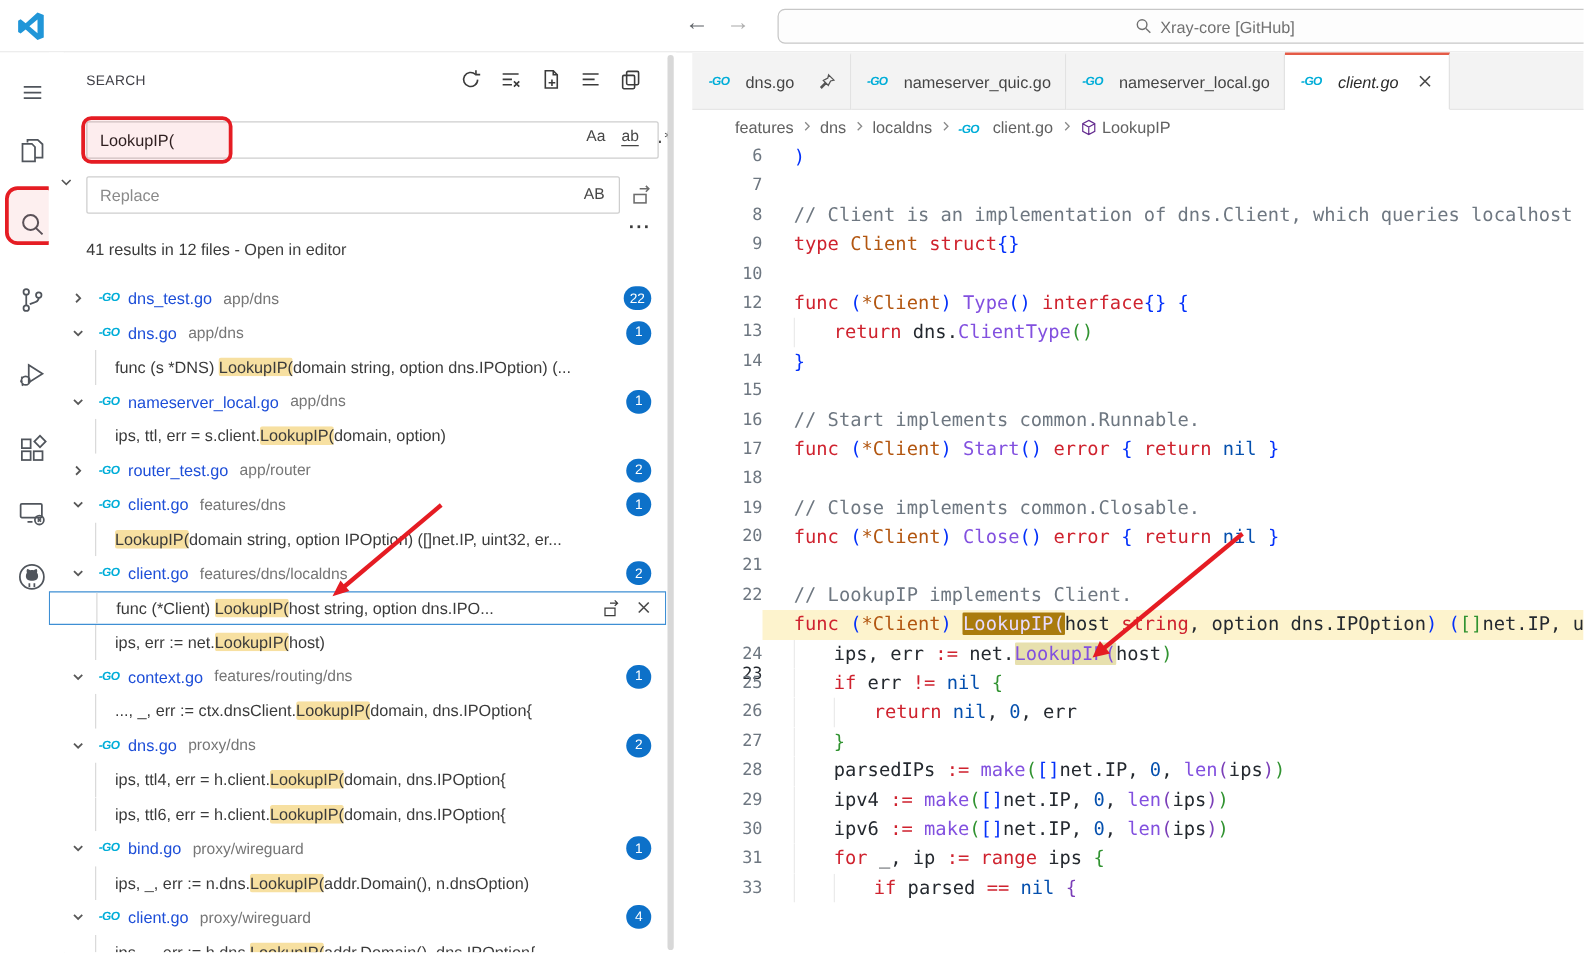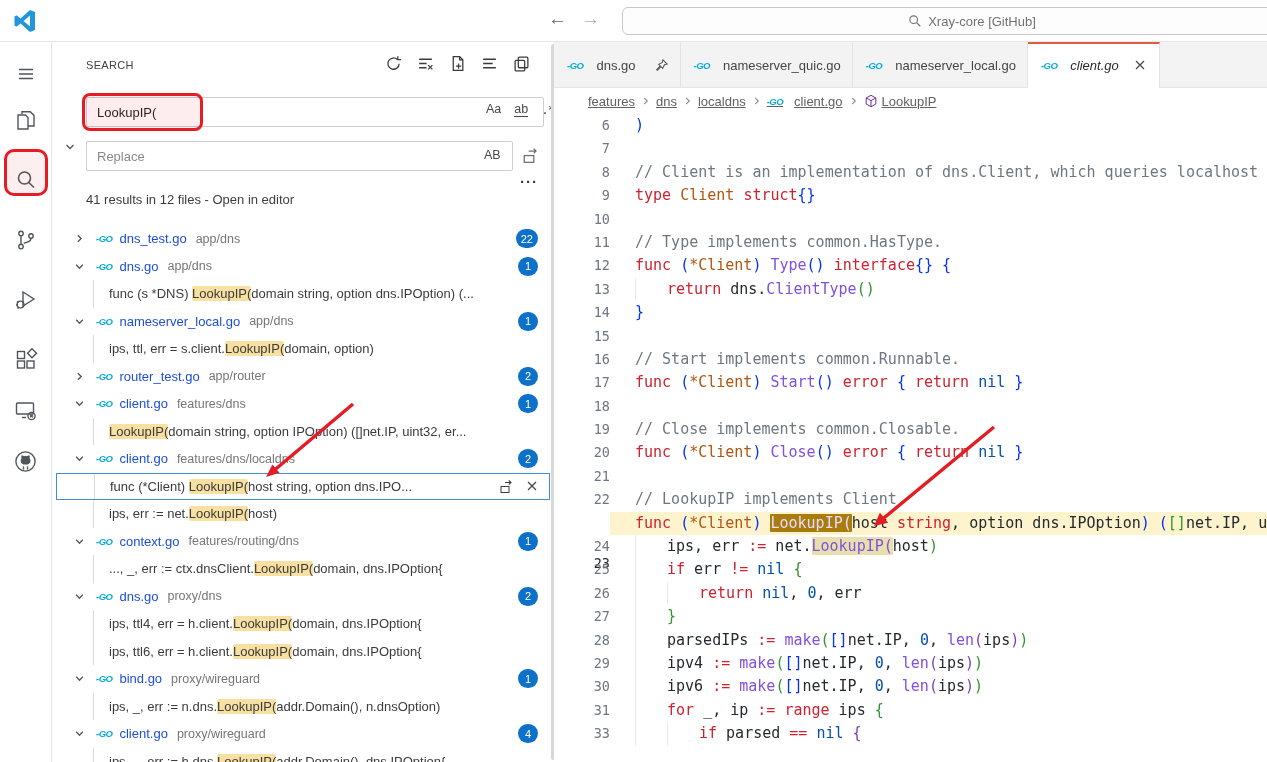--- a/index.html
+++ b/index.html
@@ -19,21 +19,21 @@
 
   
   .activitybar { position:absolute; left:0; top:42px; width:52px; height:720px; background:#ffffff;
     border-right:1px solid #e4e4e4; }
   .abtn { position:absolute; left:0; width:51px; height:40px; display:flex; align-items:center; justify-content:center; }
   .abtn svg { stroke:#50555c; fill:none; stroke-width:1.4; }
   .ab-redbox { position:absolute; left:4px; top:107px; width:44px; height:47px; border:3px solid #e51c23;
     border-radius:10px; background:rgba(229,28,35,0.07); pointer-events:none; }
 
   
-  .sidebar { position:absolute; left:56px; top:42px; width:502px; height:720px; background:#fff; }
+  .sidebar { position:absolute; left:39px; top:42px; width:502px; height:720px; background:#fff; }
   .sb-title { position:absolute; left:30px; top:17px; font-size:11px; color:#3f3f46; letter-spacing:0.3px; }
   .sb-actions { position:absolute; right:28px; top:13px; display:flex; gap:15px; }
   .sb-actions span { width:17px; height:17px; display:inline-block; }
   .sb-actions svg { stroke:#3b3b3b; fill:none; stroke-width:1.2; }
   .searchbox { position:absolute; left:30px; top:55px; width:458px; height:30px; border:1px solid #cecece;
     border-radius:2px; background:#fff; font-size:13px; color:#1f1f1f; padding:0 100px 0 10px;
     font-family:"Liberation Sans", sans-serif; }
   .search-opts { position:absolute; left:430px; top:60px; display:flex; gap:13px; font-size:12.5px; color:#464646; }
   .opt-ww { border-bottom:1.4px solid #464646; }
   .opt-rx { font-family:"DejaVu Sans Mono", monospace; letter-spacing:-1px; }
@@ -75,21 +75,21 @@
   #tabs { display:flex; height:46px; background:#f3f3f3; }
   .tab { display:flex; align-items:center; gap:4px; padding:0 11px 0 13px; border-right:1px solid #e2e2e2;
     border-bottom:1px solid #e6e6e6; border-top:2px solid transparent; font-size:13px; color:#454545; background:#f3f3f3; }
   .tab.active { background:#fff; border-bottom:1px solid #fff; border-top:2px solid #e45b47; color:#2b2b2b; }
   .tabfill { flex:1; border-bottom:1px solid #e6e6e6; }
   .tlabel { margin-left:2px; }
   .tlabel.italic { font-style:italic; }
   .pin { margin-left:14px; width:15px; height:15px; }
   .tclose { margin-left:10px; width:15px; height:15px; }
   #breadcrumb { display:flex; align-items:center; height:26px; padding-left:34px; font-size:13px; color:#616161; background:#fff; }
-  .bitem { display:flex; align-items:center; gap:4px;text-decoration:underline; }
+  .bitem { display:flex; align-items:flex-end; gap:4px; }
   .bsep { margin:0 6px; display:flex; align-items:center; }
   .bcube { display:flex; align-items:center; }
 
   #code { position:absolute; left:0; top:72px; right:0; bottom:0; overflow:hidden;
     font-family:"DejaVu Sans Mono", monospace; font-size:15px; }
   .cl { display:flex; height:23.4px; line-height:23.4px; white-space:pre; }
   .ln { width:56px; flex:none; text-align:right; color:#6e7781; font-size:13.5px; padding-right:0; }
   .ctext { flex:1; padding-left:25px; overflow:hidden; }
   .cl.hlline .ctext { background:#fdf3cd; }
   .cl.hlline .ln { color:#24292f;margin-top:40px; }
@@ -471,21 +471,20 @@
           </span>
           <span>LookupIP</span>
         </span>
       </div>
     <div id="code">
         <div class="cl"><span class="ln">6</span><span class="ctext"><span class="tk-b1">)</span></span></div>
         <div class="cl"><span class="ln">7</span><span class="ctext"></span></div>
         <div class="cl"><span class="ln">8</span><span class="ctext"><span class="tk-c">// Client is an implementation of dns.Client, which queries localhost</span></span></div>
         <div class="cl"><span class="ln">9</span><span class="ctext"><span class="tk-k">type </span><span class="tk-t">Client </span><span class="tk-k">struct</span><span class="tk-b1">{}</span></span></div>
         <div class="cl"><span class="ln">10</span><span class="ctext"></span></div>
-        <div class="cl"><span class="ln">11</span><span class="ctext"><span class="tk-c">// Type implements common.HasType.</span></span></div>
         <div class="cl"><span class="ln">12</span><span class="ctext"><span class="tk-k">func </span><span class="tk-b1">(</span><span class="tk-t">*Client</span><span class="tk-b1">) </span><span class="tk-f">Type</span><span class="tk-b1">()</span><span class="tk-p"> </span><span class="tk-k">interface</span><span class="tk-b1">{}</span><span class="tk-p"> </span><span class="tk-b1">{</span></span></div>
         <div class="cl"><span class="ln">13</span><span class="ctext"><span class="ind"></span><span class="tk-k">return </span><span class="tk-p">dns.</span><span class="tk-f">ClientType</span><span class="tk-b2">()</span></span></div>
         <div class="cl"><span class="ln">14</span><span class="ctext"><span class="tk-b1">}</span></span></div>
         <div class="cl"><span class="ln">15</span><span class="ctext"></span></div>
         <div class="cl"><span class="ln">16</span><span class="ctext"><span class="tk-c">// Start implements common.Runnable.</span></span></div>
         <div class="cl"><span class="ln">17</span><span class="ctext"><span class="tk-k">func </span><span class="tk-b1">(</span><span class="tk-t">*Client</span><span class="tk-b1">) </span><span class="tk-f">Start</span><span class="tk-b1">()</span><span class="tk-p"> </span><span class="tk-k">error </span><span class="tk-b1">{</span><span class="tk-p"> </span><span class="tk-k">return </span><span class="tk-n2">nil</span><span class="tk-p"> </span><span class="tk-b1">}</span></span></div>
         <div class="cl"><span class="ln">18</span><span class="ctext"></span></div>
         <div class="cl"><span class="ln">19</span><span class="ctext"><span class="tk-c">// Close implements common.Closable.</span></span></div>
         <div class="cl"><span class="ln">20</span><span class="ctext"><span class="tk-k">func </span><span class="tk-b1">(</span><span class="tk-t">*Client</span><span class="tk-b1">) </span><span class="tk-f">Close</span><span class="tk-b1">()</span><span class="tk-p"> </span><span class="tk-k">error </span><span class="tk-b1">{</span><span class="tk-p"> </span><span class="tk-k">return </span><span class="tk-n2">nil</span><span class="tk-p"> </span><span class="tk-b1">}</span></span></div>
         <div class="cl"><span class="ln">21</span><span class="ctext"></span></div>

